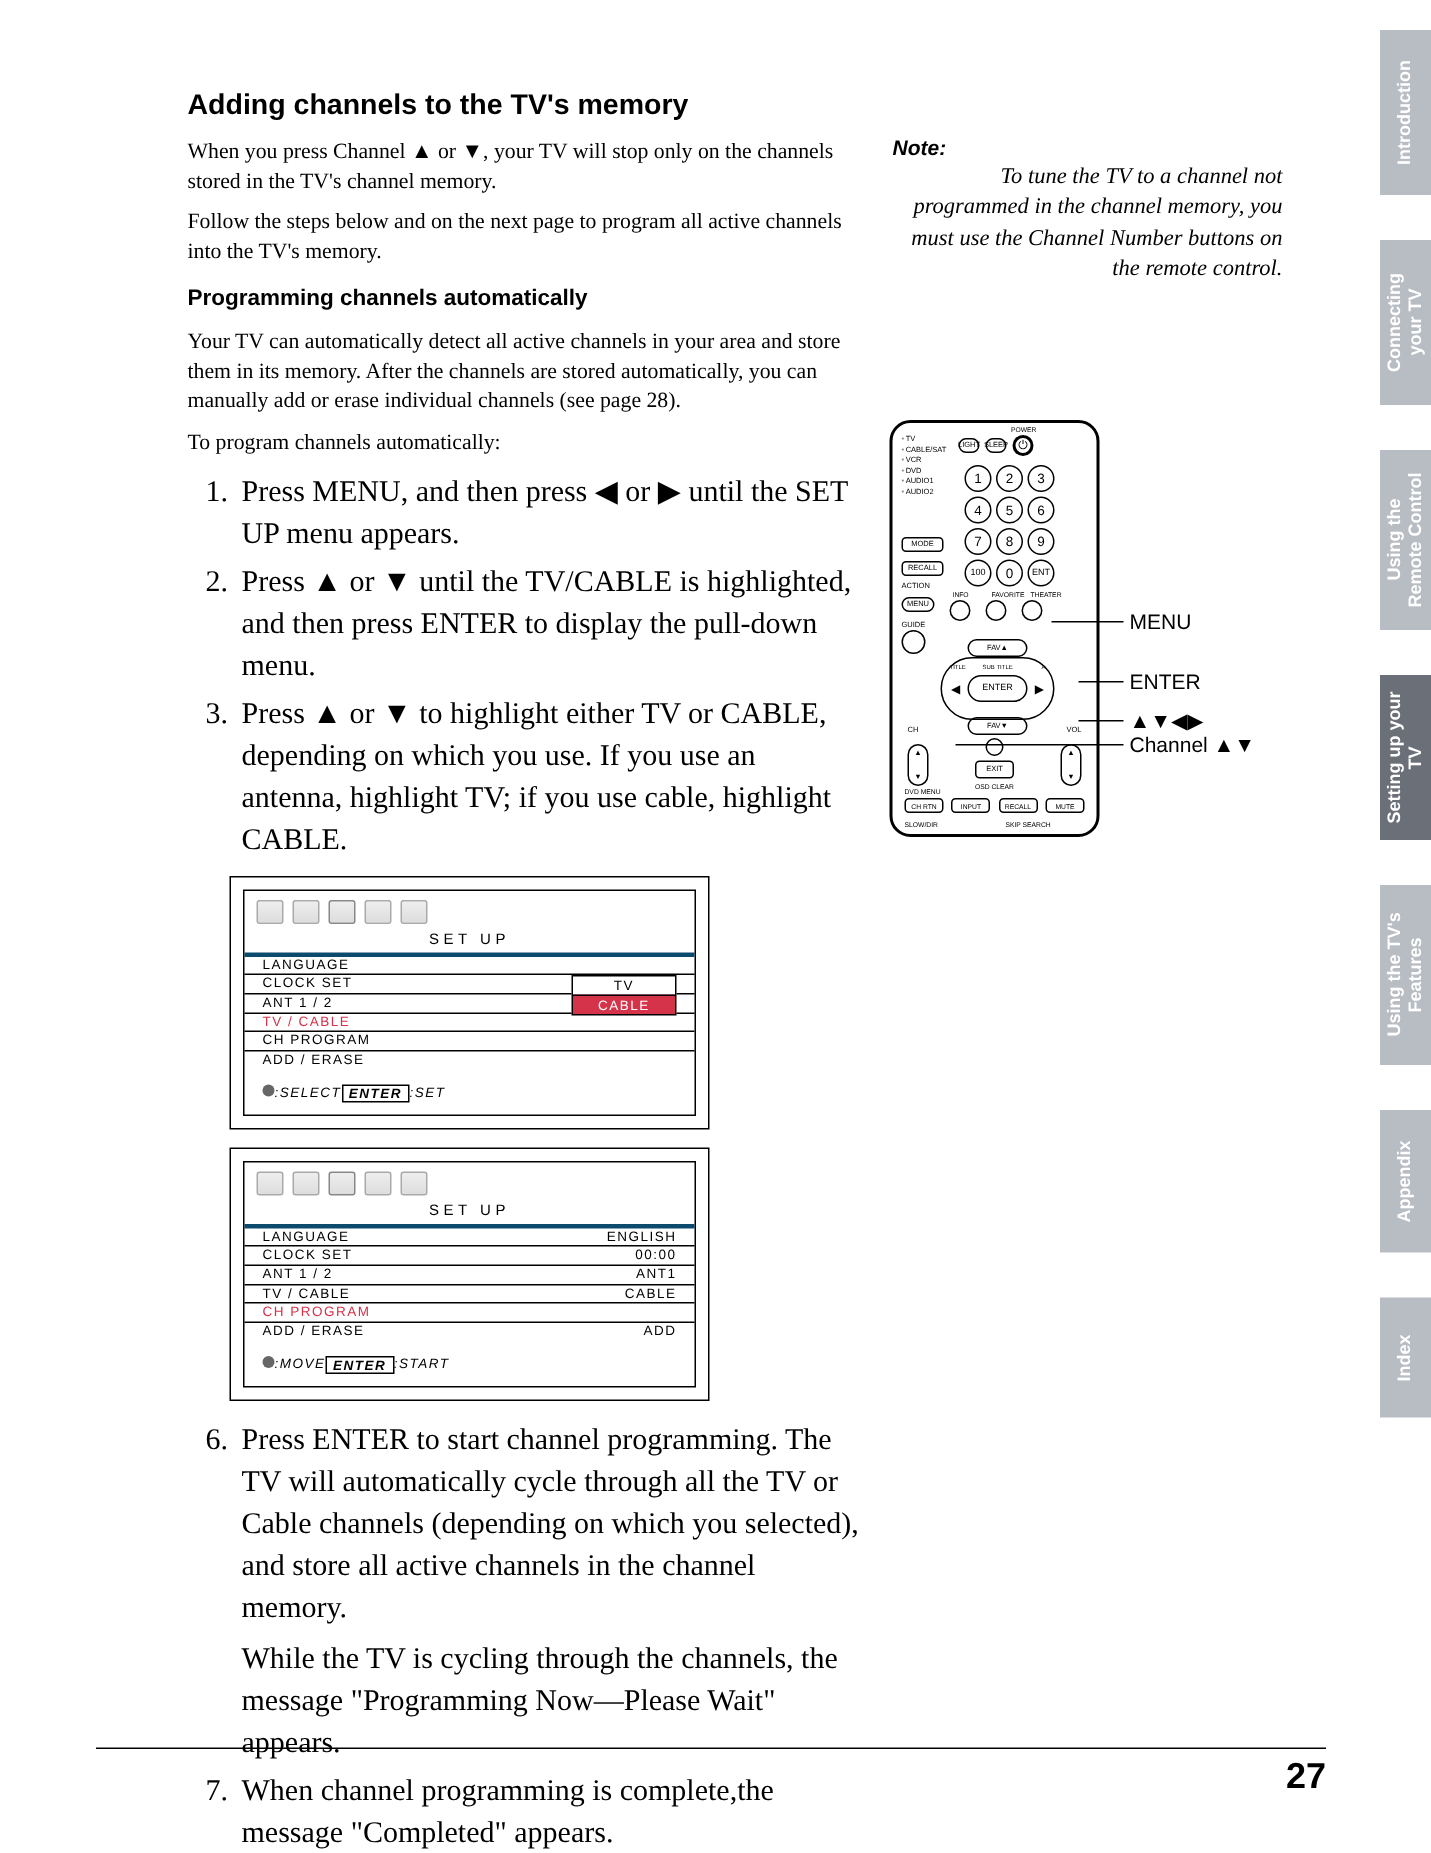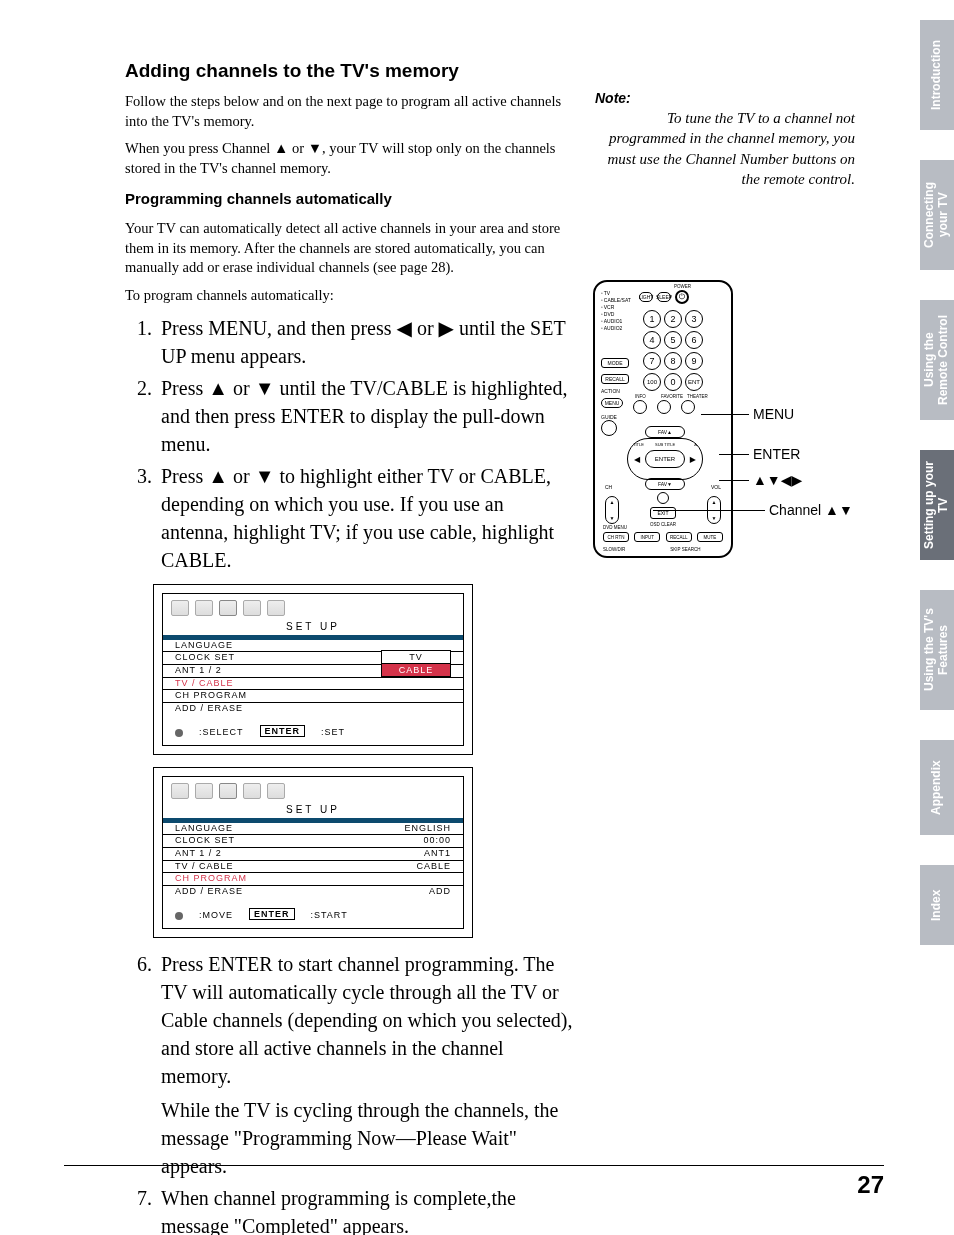--- a/index.html
+++ b/index.html
@@ -124,21 +124,21 @@
     padding: 1px 0 3px 0;
   }
   .osd-row {
     display: flex;
     font-size: 9px;
     letter-spacing: 1px;
     padding: 0 12px;
     line-height: 1.3;
     border-top: 1px solid #000;
   }
-  .osd-row:first-of-type { border-top: 5px solid #0c4a6e; }
+  .osd-row:first-of-type { border-top: 3px solid #0c4a6e; }
   .osd-row .k { flex: 0 0 56%; }
   .osd-row .v { flex: 1; text-align: right; }
   .osd-row.hl .k, .osd-row.hl .v { color: #d4334a; }
   .osd-drop {
     position: absolute;
     right: 12px;
     top: 56px;
     width: 70px;
     border: 1px solid #000;
     background: #fff;
@@ -146,21 +146,21 @@
     letter-spacing: 1px;
   }
   .osd-drop div { padding: 1px 6px; border-top:1px solid #000; text-align:center;}
   .osd-drop div:first-child { border-top:none; }
   .osd-drop .hl { background:#d4334a; color:#fff; }
   .osd1-wrap { position: relative; }
   .osd-foot {
     font-size: 9px;
     letter-spacing: 1px;
     padding: 10px 0 2px 12px;
-    display:flex; gap:16px; align-items:flex-end;
+    display:flex; gap:0; align-items:flex-start;font-style:italic;
   }
   .osd-foot .circ { width:8px;height:8px;border-radius:50%;background:#666;display:inline-block; }
   .osd-foot .enter { border:1px solid #000; padding:0 4px; font-weight:700; }
   
   .remote-area {
     position: absolute;
     left: 468px;
     top: 220px;
     width: 310px;
     height: 320px;
@@ -232,22 +232,22 @@
     content:""; display:block; position:absolute; right:0; top:-6px;
     width: 820px; border-top:1px solid #000;
   }
 </style>
 </head>
 <body>
 
 <div class="page">
   <div class="main-col">
     <h1>Adding channels to the TV's memory</h1>
+    <p>When you press Channel ▲ or ▼, your TV will stop only on the channels stored in the TV's channel memory.</p>
     <p>Follow the steps below and on the next page to program all active channels into the TV's memory.</p>
-    <p>When you press Channel ▲ or ▼, your TV will stop only on the channels stored in the TV's channel memory.</p>
     <h2>Programming channels automatically</h2>
     <p>Your TV can automatically detect all active channels in your area and store them in its memory. After the channels are stored automatically, you can manually add or erase individual channels (see page 28).</p>
     <p>To program channels automatically:</p>
     <ol id="steps-13">
         <li>Press MENU, and then press ◀ or ▶ until the SET UP menu appears.</li>
         <li>Press ▲ or ▼ until the TV/CABLE is highlighted, and then press ENTER to display the pull-down menu.</li>
         <li>Press ▲ or ▼ to highlight either TV or CABLE, depending on which you use. If you use an antenna, highlight TV; if you use cable, highlight CABLE.</li>
       </ol>
 
     <div class="osd">
@@ -439,21 +439,21 @@
       <div class="rc-botlbl" id="rc-botlbl">
           <span>SLOW/DIR</span>
           <span></span>
           <span>SKIP SEARCH</span>
           <span></span>
         </div>
     </div>
     <div class="callout" style="top:126px;--ln:48px;">MENU</div>
     <div class="callout" style="top:166px;--ln:30px;">ENTER</div>
     <div class="callout" style="top:192px;--ln:30px;">▲▼◀▶</div>
-    <div class="callout" style="top:222px;margin-left:16px;--ln:112px;">Channel ▲▼</div>
+    <div class="callout" style="top:208px;--ln:112px;">Channel ▲▼</div>
   </div>
 </div>
 
 <div class="tabs" id="tabs">
     <div class="tab" style="height: 110px;">Introduction</div>
     <div class="tab" style="height: 110px;">Connecting your TV</div>
     <div class="tab" style="height: 120px;">Using the Remote Control</div>
     <div class="tab active" style="height: 110px;">Setting up your TV</div>
     <div class="tab" style="height: 120px;">Using the TV's Features</div>
     <div class="tab" style="height: 95px;">Appendix</div>

